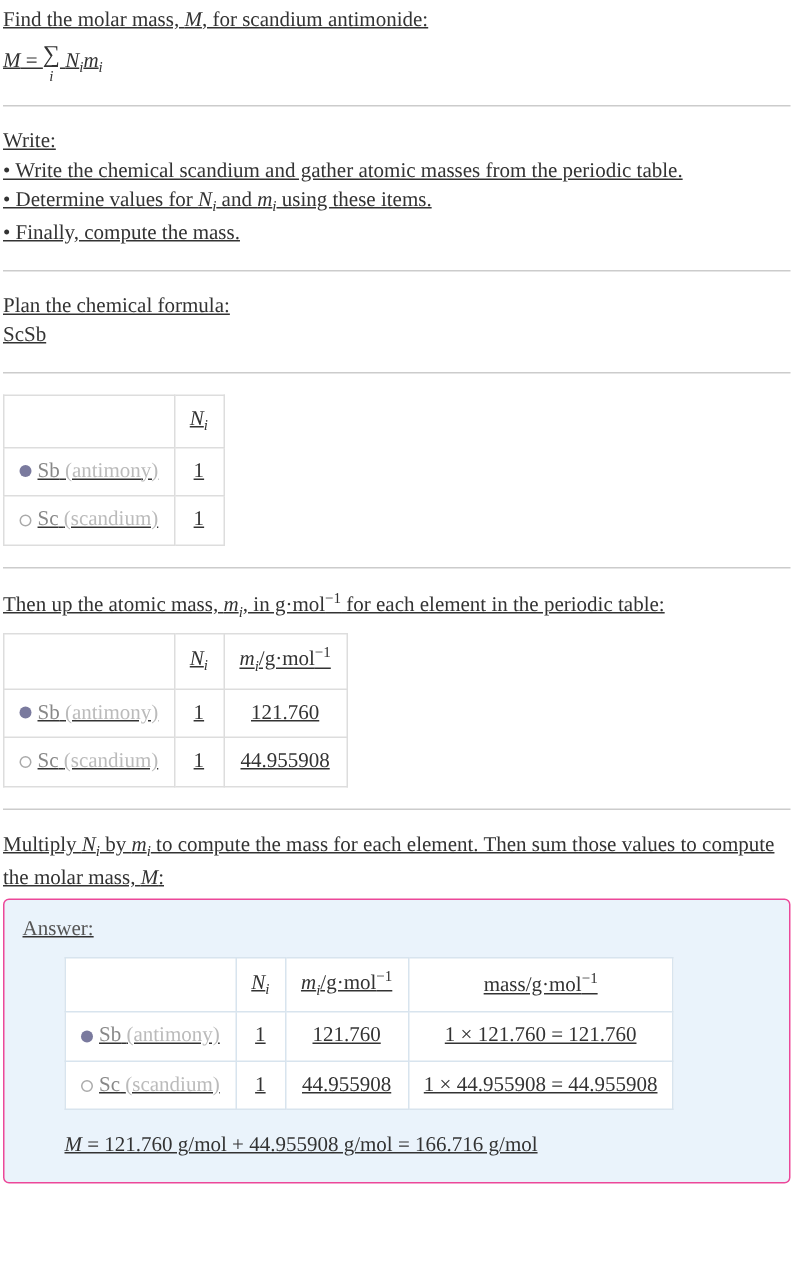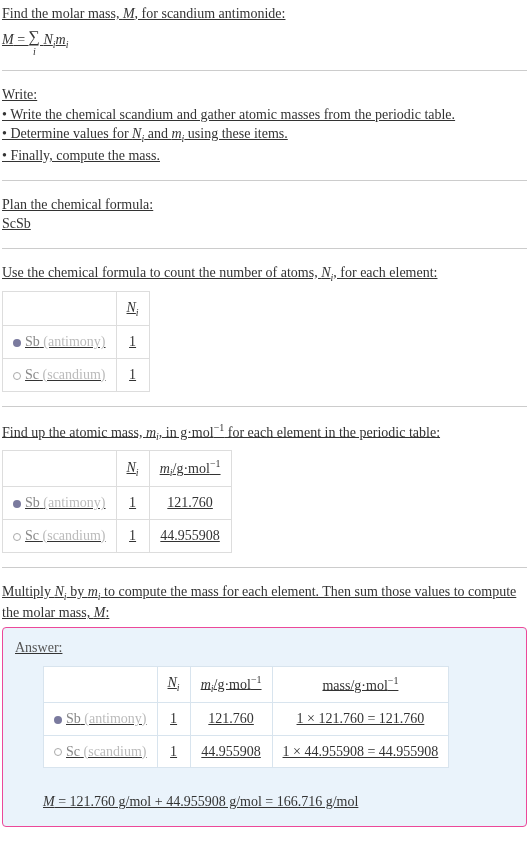--- a/index.html
+++ b/index.html
@@ -30,21 +30,21 @@
       background: #eaf3fb;
       border: 1px solid #ec4899;
       border-radius: 4px;
       padding: 10px 12px 14px;
       margin-top: 4px;
     }
     .answer-label { color: #555; margin-bottom: 8px; }
     .answer-content { padding-left: 28px; }
     .answer-box table { background: #fff; }
     .answer-box th, .answer-box td { border: 1px solid #d8e4ee; }
-    .final-eq { margin-top: 24px; font-style: italic; }
+    .final-eq { margin-top: 14px; font-style: italic; }
     .final-eq .val { font-style: normal; }
     .ital { font-style: italic; }
     .mi { font-style: italic; }
   </style>
 </head>
 <body>
 
 <div class="section">
   <div>
     <span>Find the molar mass, </span><span class="ital">M</span><span>, for scandium antimonide:</span>
@@ -69,23 +69,20 @@
 <hr class="hr">
 
 <div class="section">
   <div>Plan the chemical formula:</div>
   <div>ScSb</div>
 </div>
 
 <hr class="hr">
 
 <div class="section">
-  <div>
-    <span>Use the chemical formula to count the number of atoms, </span><span class="ital">N</span><span class="sub">i</span><span>, for each element:</span>
-  </div>
   <table>
     <tbody>
         <tr>
       <th></th>
       <th><span class="ital">N</span><span class="sub">i</span></th>
     </tr>
     <tr>
       <td class="elem-cell"><span class="dot-sb"></span><span class="elem-abbr">Sb</span> <span class="elem-name">(antimony)</span></td>
       <td>1</td>
     </tr>
@@ -94,21 +91,21 @@
       <td>1</td>
     </tr>
   </tbody>
     </table>
 </div>
 
 <hr class="hr">
 
 <div class="section">
   <div>
-    <span>Find up the atomic mass, </span><span class="ital">m</span><span class="sub">i</span><span>, in g·mol</span><span class="sup">−1</span><span> for each element in the periodic table:</span>
+    <span>Then up the atomic mass, </span><span class="ital">m</span><span class="sub">i</span><span>, in g·mol</span><span class="sup">−1</span><span> for each element in the periodic table:</span>
   </div>
   <table>
     <tbody>
         <tr>
       <th></th>
       <th><span class="ital">N</span><span class="sub">i</span></th>
       <th><span class="ital">m</span><span class="sub">i</span><span>/g·mol</span><span class="sup">−1</span></th>
     </tr>
     <tr>
       <td class="elem-cell"><span class="dot-sb"></span><span class="elem-abbr">Sb</span> <span class="elem-name">(antimony)</span></td>

